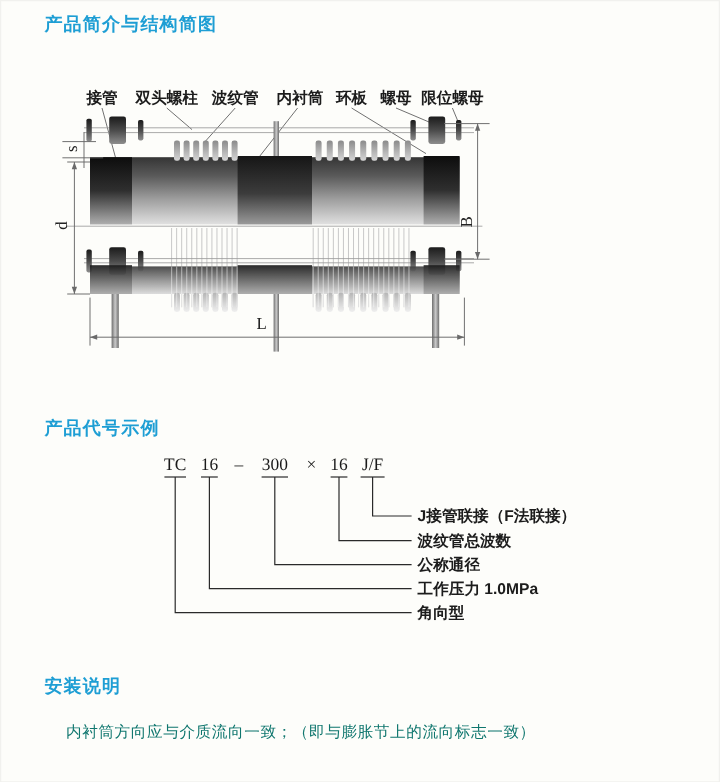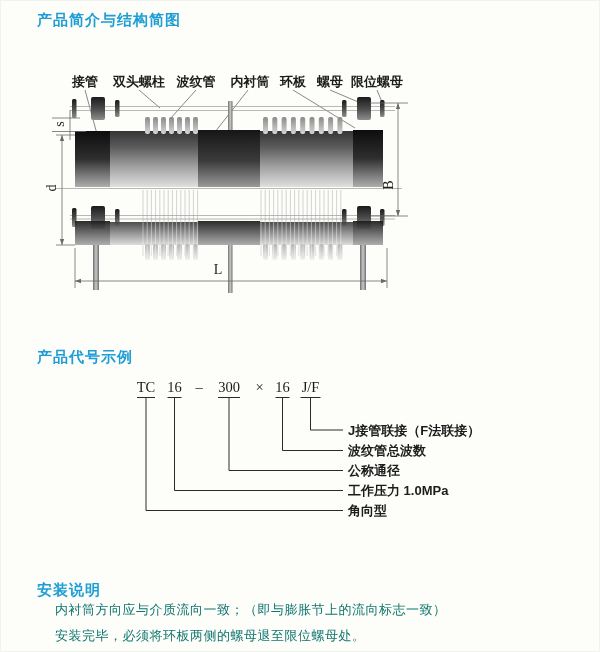--- a/index.html
+++ b/index.html
@@ -9,21 +9,21 @@
     background:#fdfdfa;overflow:hidden;
     box-shadow:inset 0 0 0 1px #f1f1ee;
   }
   .sec-heading{
     position:absolute;left:37px;
     font-size:15px;font-weight:bold;letter-spacing:1px;
     color:#1e9ed4;white-space:nowrap;
   }
   #h-intro{top:11px;}
   #h-code{top:348px;font-family:Liberation Serif, serif;}
-  #h-install{top:581px;}
+  #h-install{top:563px;}
   .install-text{
     position:absolute;left:55px;top:597px;width:500px;
     font-size:13px;line-height:26px;color:#0f766e;letter-spacing:.5px;
   }
   .install-text p{margin:0;white-space:nowrap;}
   svg{position:absolute;overflow:visible;}
   #diagram-svg{left:30px;top:60px;}
   #code-svg{left:120px;top:376px;}
   .part-label{font-size:13px;fill:#1c1c1c;font-weight:bold;}
   .dim-label{font-family:"Liberation Serif",serif;font-size:14px;fill:#222;}
@@ -334,16 +334,15 @@
       <text class="callout-label" x="228" y="99">公称通径</text>
       <text class="callout-label" x="228" y="119">工作压力 1.0MPa</text>
       <text class="callout-label" x="228" y="139">角向型</text>
     </g>
   </svg>
 
   <div id="h-install" class="sec-heading">安装说明</div>
 
   <div class="install-text">
     <p>内衬筒方向应与介质流向一致；（即与膨胀节上的流向标志一致）</p>
-    <p>安装完毕，必须将环板两侧的螺母退至限位螺母处。</p>
   </div>
 
 </div>
 
 </body></html>

